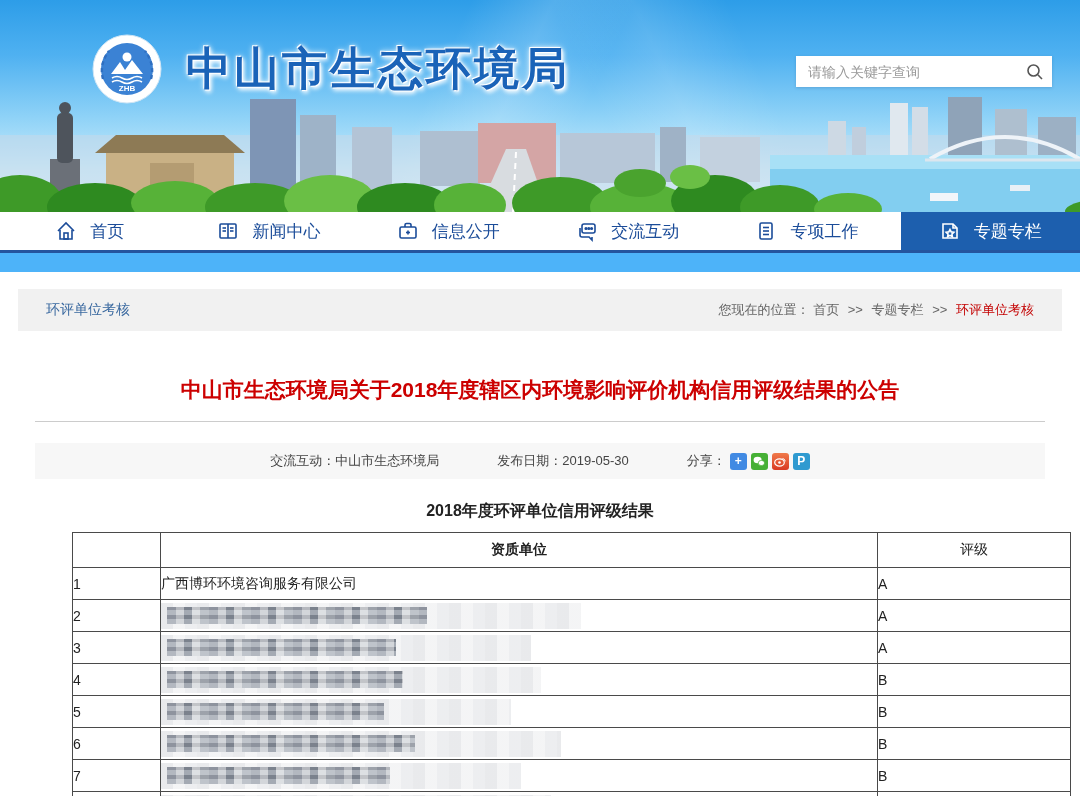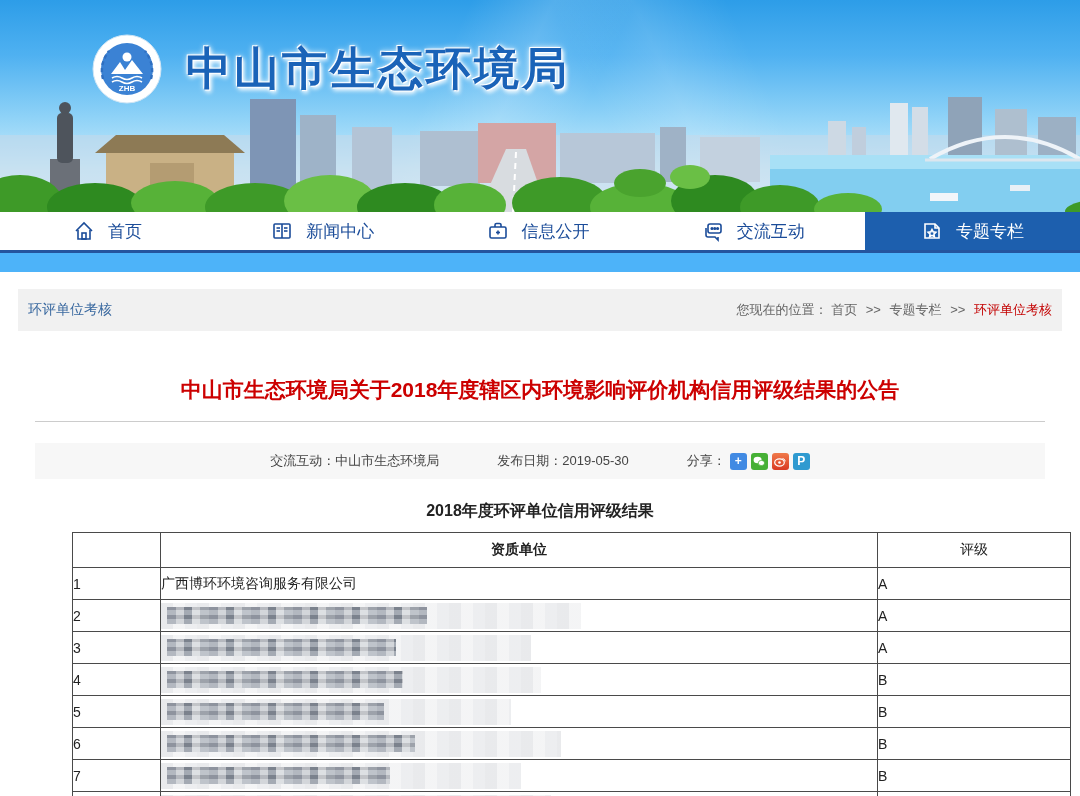--- a/index.html
+++ b/index.html
@@ -47,21 +47,21 @@
   }
   .nav-item svg{stroke:#1b4c99;}
   .nav-item.active{background:#1d5fae;color:#fff;border-left:4px solid #fff;box-sizing:border-box;}
   .nav-item.active svg{stroke:#fff;}
   .bar-navy{height:3px;background:#24549e;}
   .bar-blue{height:19px;background:#4db3f9;}
 
   
   .crumb-bar{
     margin:17px 18px 0 18px;height:42px;background:#f1f1f1;
-    display:flex;align-items:center;justify-content:space-between;padding:0 10px;box-sizing:border-box;
+    display:flex;align-items:center;justify-content:space-between;padding:0 28px;box-sizing:border-box;
   }
   .crumb-left{color:#39689f;font-size:14px;}
   .crumb-right{color:#666;font-size:13px;}
   .crumb-right .sep{margin:0 5px;}
   .crumb-link{color:#666;cursor:pointer;}
   .crumb-current{color:#c30000;}
 
   
   .article-title{
     margin:44px 40px 0 40px;text-align:center;color:#cc0000;
@@ -180,20 +180,29 @@
         <polygon points="19,40 28,28 33,36 40,26 51,40" fill="#ffffff"></polygon>
         <path d="M20,44 q5,-3 10,0 q5,3 10,0 q5,-3 10,0" fill="none" stroke="#fff" stroke-width="1.6"></path>
         <path d="M20,48 q5,-3 10,0 q5,3 10,0 q5,-3 10,0" fill="none" stroke="#fff" stroke-width="1.6"></path>
         <text x="35" y="57" text-anchor="middle" font-size="8" font-weight="bold" fill="#fff" font-family="Liberation Sans,sans-serif">ZHB</text>
         <path d="M11,45 Q7,30 17,17" fill="none" stroke="#2f6fc1" stroke-width="2.4" stroke-dasharray="4,3"></path>
         <path d="M59,45 Q63,30 53,17" fill="none" stroke="#2f6fc1" stroke-width="2.4" stroke-dasharray="4,3"></path>
       </svg>
       <h1 class="site-title">中山市生态环境局</h1>
     </div>
 
+    <div class="searchbox">
+      <input type="text" placeholder="请输入关键字查询" style="">
+      <button class="search-btn">
+        <svg width="18" height="18" viewBox="0 0 18 18">
+          <circle cx="7.5" cy="7.5" r="5.5" fill="none" stroke="#555" stroke-width="1.6"></circle>
+          <line x1="11.8" y1="11.8" x2="16" y2="16" stroke="#555" stroke-width="1.6"></line>
+        </svg>
+      </button>
+    </div>
   </div>
 
   <div class="nav">
     <div class="nav-item">
       <svg width="22" height="22" viewBox="0 0 22 22" fill="none" stroke-width="1.6">
         <path d="M3 11 L11 3 L19 11"></path>
           <path d="M5 10 V19 H17 V10"></path>
           <rect x="9" y="13" width="4" height="6"></rect>
       </svg>
       <span>首页</span>
@@ -220,20 +229,29 @@
     </div>
     <div class="nav-item">
       <svg width="22" height="22" viewBox="0 0 22 22" fill="none" stroke-width="1.6">
         <rect x="6" y="4" width="13" height="9" rx="2"></rect>
           <path d="M4 8 v7 a2 2 0 0 0 2 2 h7 l3 3 v-3"></path>
         <circle cx="10" cy="8.5" r="0.8" fill="currentColor"></circle>
           <circle cx="12.8" cy="8.5" r="0.8" fill="currentColor"></circle>
           <circle cx="15.6" cy="8.5" r="0.8" fill="currentColor"></circle>
       </svg>
       <span>交流互动</span>
+    </div>
+    <div class="nav-item">
+      <svg width="22" height="22" viewBox="0 0 22 22" fill="none" stroke-width="1.6">
+        <rect x="5" y="3" width="12" height="16" rx="1.5"></rect>
+          <line x1="8" y1="7.5" x2="14" y2="7.5"></line>
+        <line x1="8" y1="11" x2="14" y2="11"></line>
+          <line x1="8" y1="14.5" x2="14" y2="14.5"></line>
+      </svg>
+      <span>专项工作</span>
     </div>
     <div class="nav-item active">
       <svg width="22" height="22" viewBox="0 0 22 22" fill="none" stroke-width="1.6">
         <path d="M4 4 h10 l4 4 v10 h-14 z"></path>
           <path d="M14 4 v4 h4"></path>
         <path d="M11 9.5 l1.2 2.4 2.6 .4 -1.9 1.8 .5 2.6 -2.4 -1.3 -2.4 1.3 .5 -2.6 -1.9 -1.8 2.6 -.4 z"></path>
       </svg>
       <span>专题专栏</span>
     </div>
   </div>

